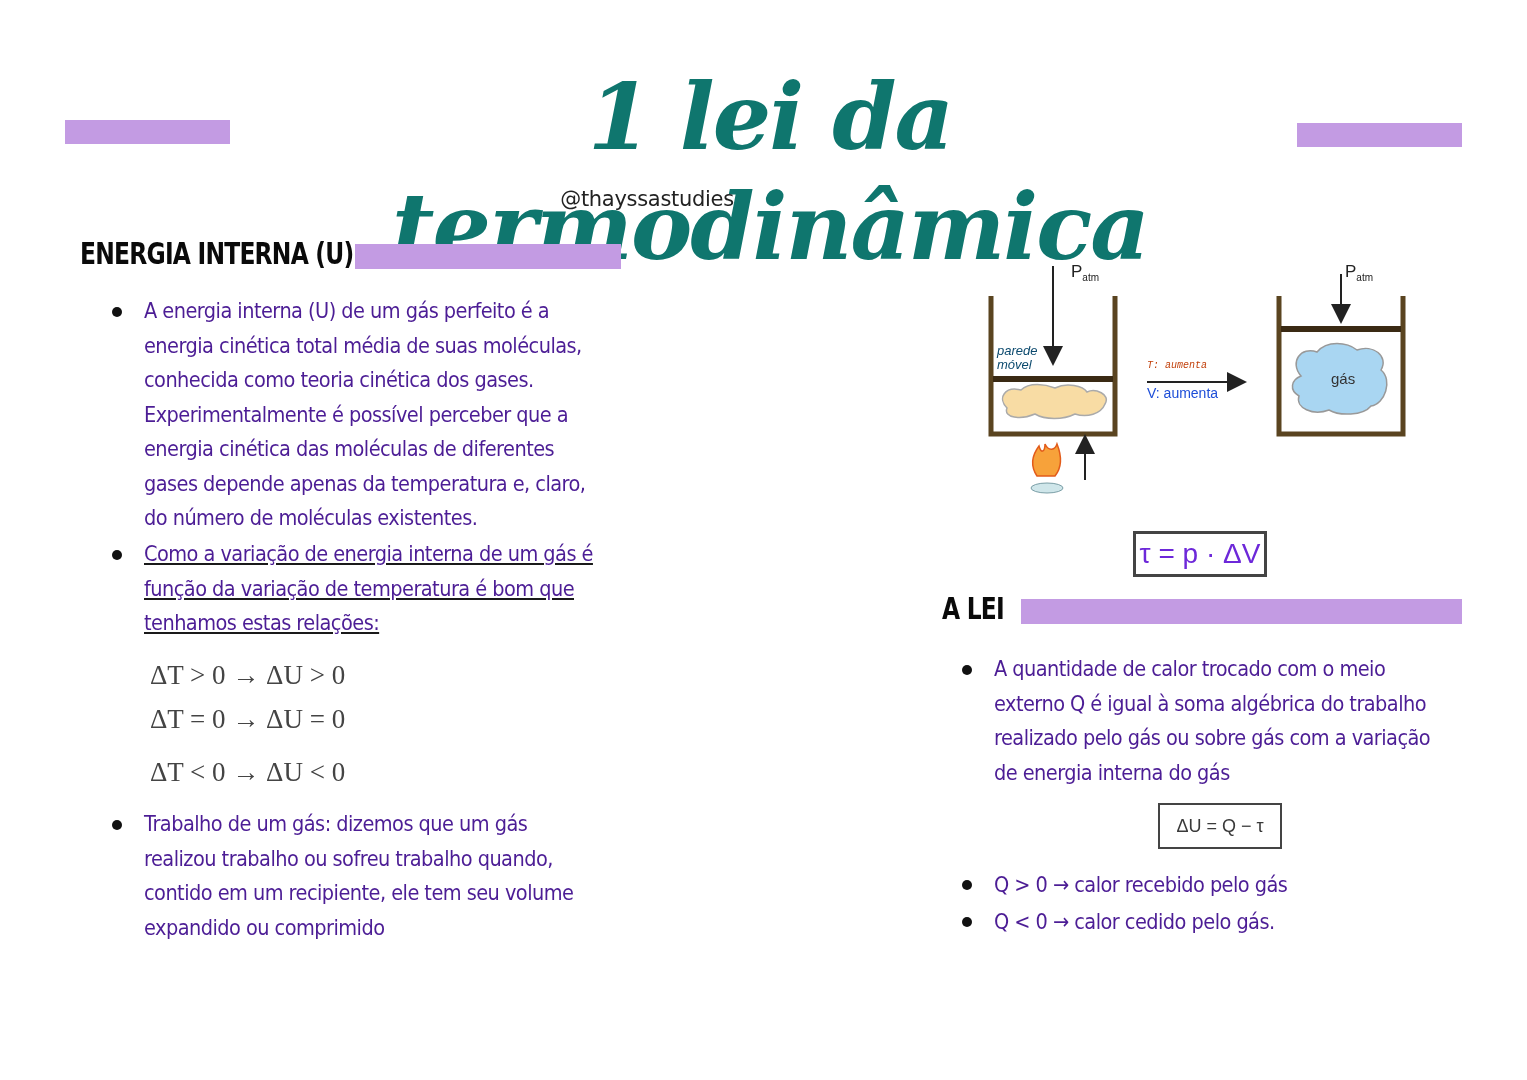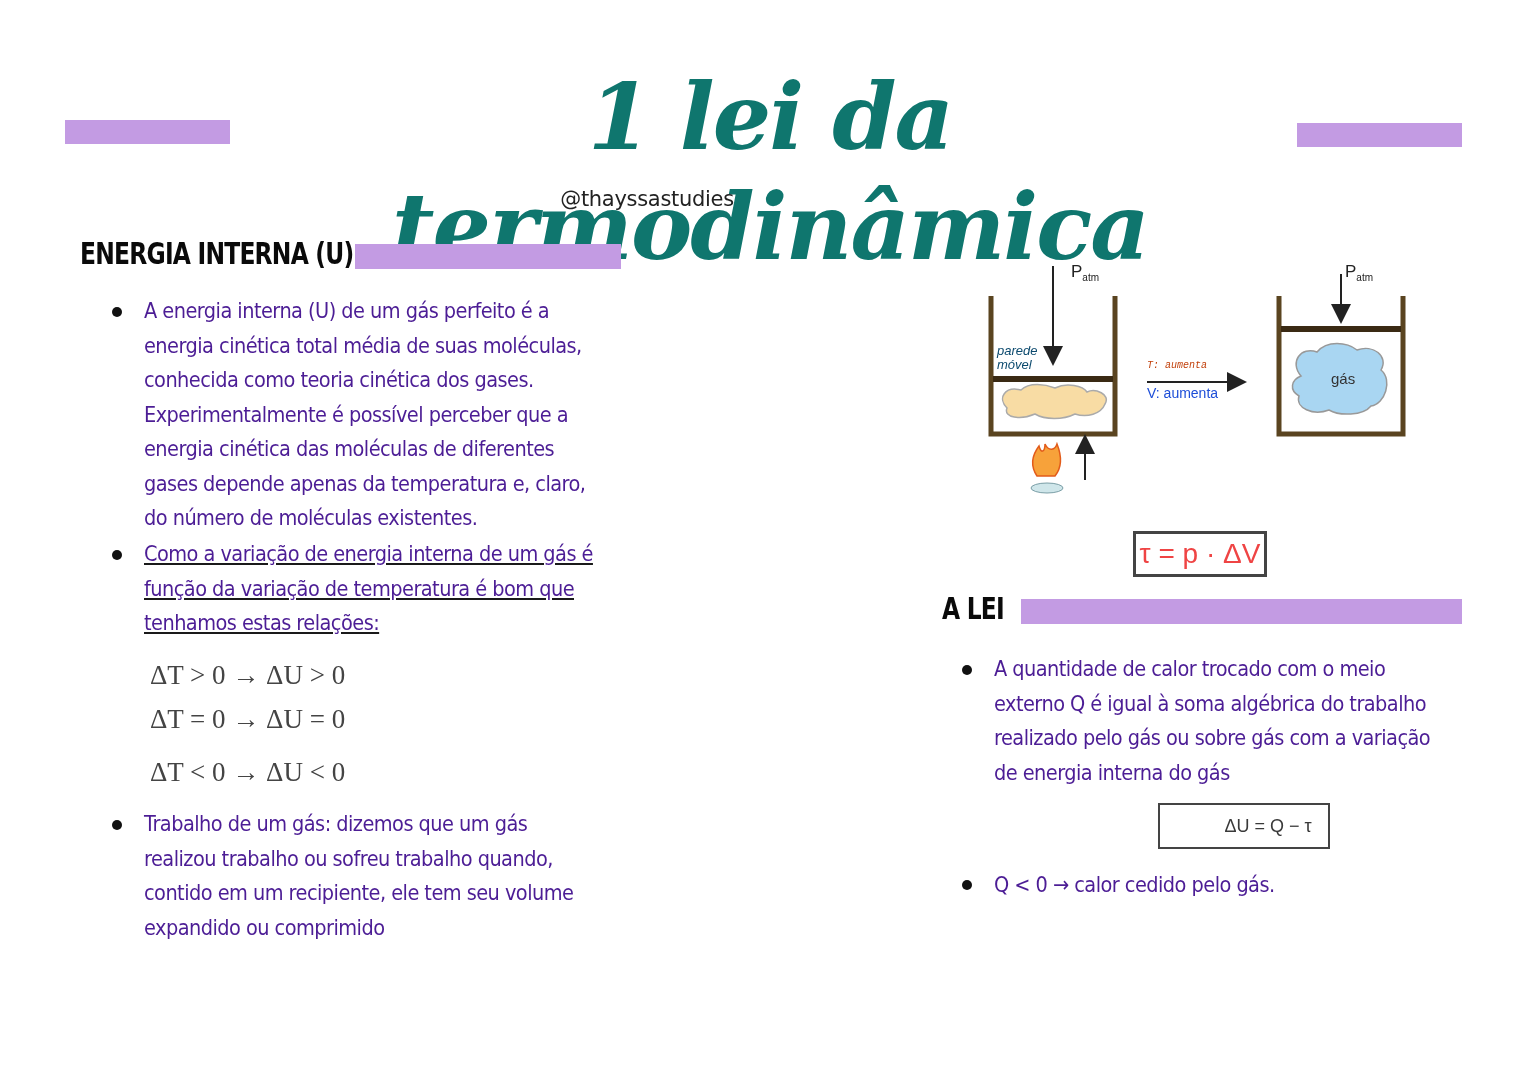--- a/index.html
+++ b/index.html
@@ -95,32 +95,36 @@
   </div>
   <div class="abs" style="left:22px;top:86px;font-family:'Liberation Sans',sans-serif;font-style:italic;font-size:13px;line-height:14px;color:#0c4a6e;">
     <div>parede</div>
     <div>móvel</div>
   </div>
   <div class="abs" style="left:172px;top:102px;font-family:Liberation Mono, monospace;font-style:italic;font-size:10px;color:#c2410c;">T: aumenta</div>
   <div class="abs" style="left:172px;top:127px;font-family:'Liberation Sans',sans-serif;font-size:14px;color:#1d4ed8;">V: aumenta</div>
   <div class="abs" style="left:356px;top:112px;font-family:'Liberation Sans',sans-serif;font-size:15px;color:#333;">gás</div>
 </div>
 
-<div class="formula-box" style="left:1133px;top:531px;width:128px;height:40px;line-height:40px;font-size:28px;border-width:3px;color:#ef4444;">τ = p · ΔV</div>
+<div class="formula-box" style="left:1133px;top:531px;width:128px;height:40px;line-height:40px;font-size:28px;border-width:3px;color:#6d28d9;">τ = p · ΔV</div>
 
 <div class="section-h" style="left:942px;top:591px;">A LEI</div>
 <div class="bar" style="left:1021px;top:599px;width:441px;height:25px;"></div>
 
 <ul class="blist" style="left:962px;top:652px;width:500px;">
   <li>
     <span class="dot"></span>
     <span class="txt">A quantidade de calor trocado com o meio externo Q é igual à soma algébrica do trabalho realizado pelo gás ou sobre gás com a variação de energia interna do gás</span>
   </li>
 </ul>
 
-<div class="formula-box" style="left:1158px;top:803px;width:120px;height:42px;line-height:42px;font-size:18px;border-width:2px;padding-left:48px;">ΔU = Q − τ</div>
+<div class="formula-box" style="left:1158px;top:803px;width:120px;height:42px;line-height:42px;font-size:18px;border-width:2px;">ΔU = Q − τ</div>
 
 <ul class="blist" style="left:962px;top:866px;width:500px;">
+  <li style="line-height:37px;">
+    <span class="dot" style="top:14px;"></span>
+    <span class="txt">Q &gt; 0 → calor recebido pelo gás</span>
+  </li>
   <li style="line-height:37px;">
     <span class="dot" style="top:14px;"></span>
     <span class="txt">Q &lt; 0 → calor cedido pelo gás.</span>
   </li>
 </ul>
 
 </body></html>

